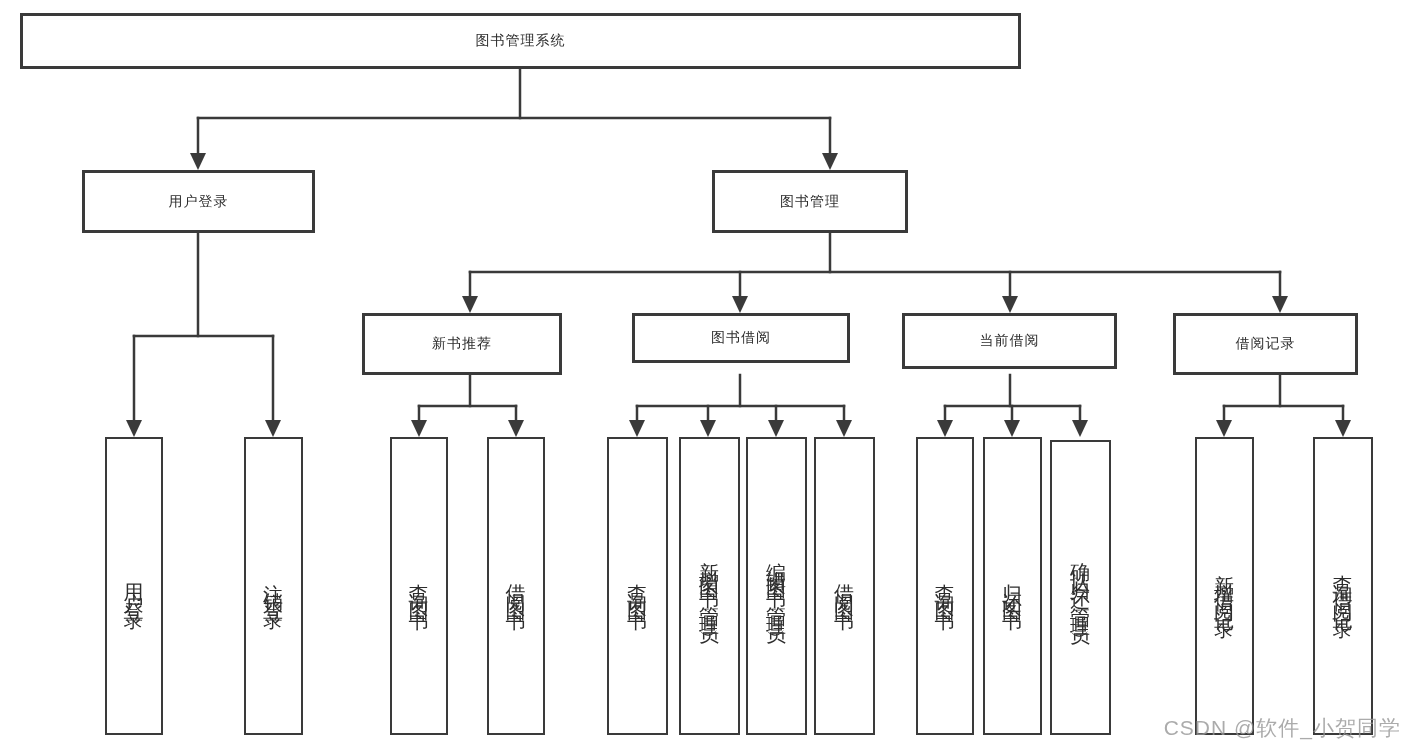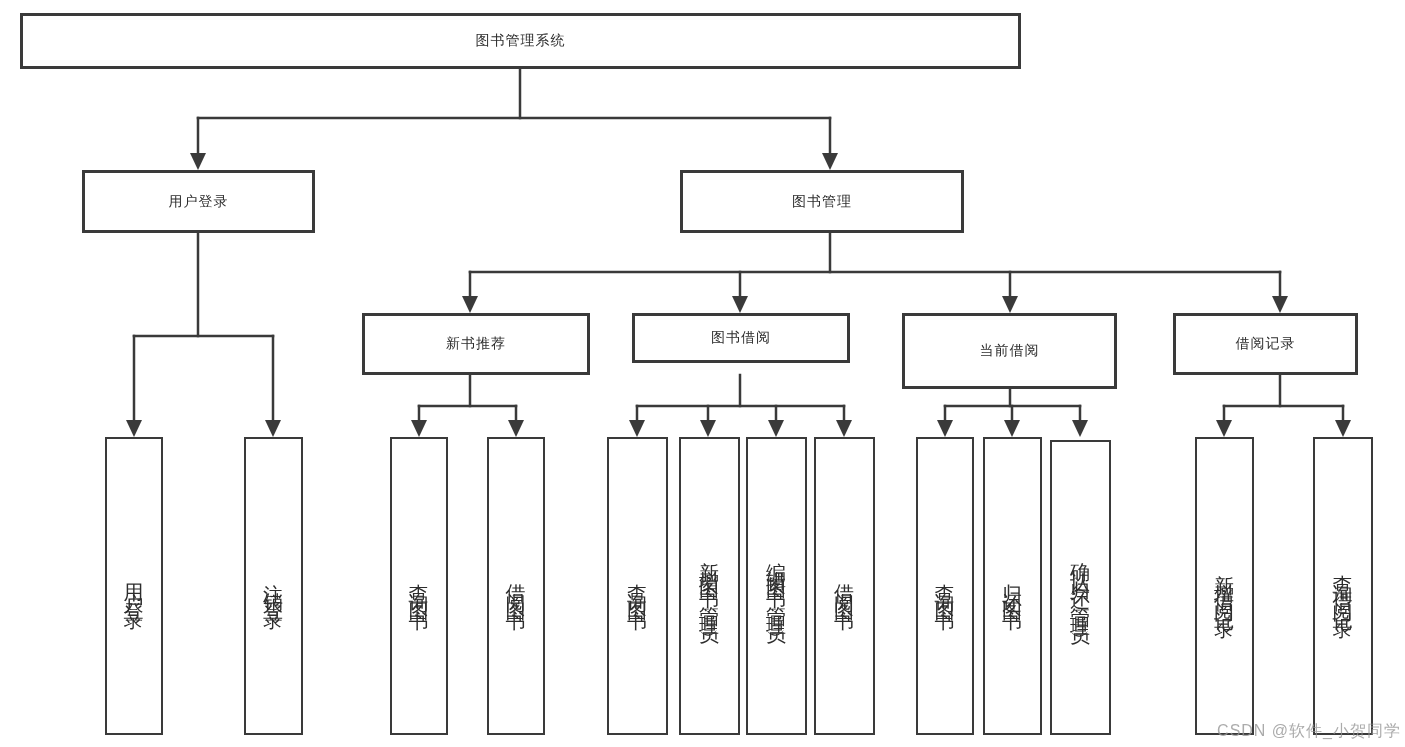--- a/index.html
+++ b/index.html
@@ -30,21 +30,21 @@
     font-size:20px;
     letter-spacing:9px;
     line-height:1;
     color:#2d2d2d;
     white-space:nowrap;
   }
   .watermark{
     position:absolute;
     right:4px;
     bottom:5px;
-    font-size:16px;
+    font-size:21px;
     color:rgba(150,150,150,0.8);
     letter-spacing:1px;
     z-index:3;
   }
 </style>
 </head>
 <body>
 
 <div class="canvas">
 
@@ -114,31 +114,31 @@
     </g>
   </svg>
 
   <div class="box h" style="left:20px;top:13px;width:1001px;height:56px">
     <span>图书管理系统</span>
   </div>
 
   <div class="box h" style="left:82px;top:170px;width:233px;height:63px">
     <span>用户登录</span>
   </div>
-  <div class="box h" style="left:680px;top:170px;width:284px;height:63px">
+  <div class="box h" style="left:712px;top:170px;width:196px;height:63px">
     <span>图书管理</span>
   </div>
 
-  <div class="box h" style="left:362px;top:313px;width:228px;height:62px">
+  <div class="box h" style="left:362px;top:313px;width:200px;height:62px">
     <span>新书推荐</span>
   </div>
   <div class="box h" style="left:632px;top:313px;width:218px;height:50px">
     <span>图书借阅</span>
   </div>
-  <div class="box h" style="left:902px;top:313px;width:215px;height:76px">
+  <div class="box h" style="left:902px;top:313px;width:215px;height:56px">
     <span>当前借阅</span>
   </div>
   <div class="box h" style="left:1173px;top:313px;width:185px;height:62px">
     <span>借阅记录</span>
   </div>
 
   <div class="box v" style="left:105px;top:437px;width:58px;height:298px">
     <span class="vtext">用户登录</span>
   </div>
   <div class="box v" style="left:244px;top:437px;width:59px;height:298px">

